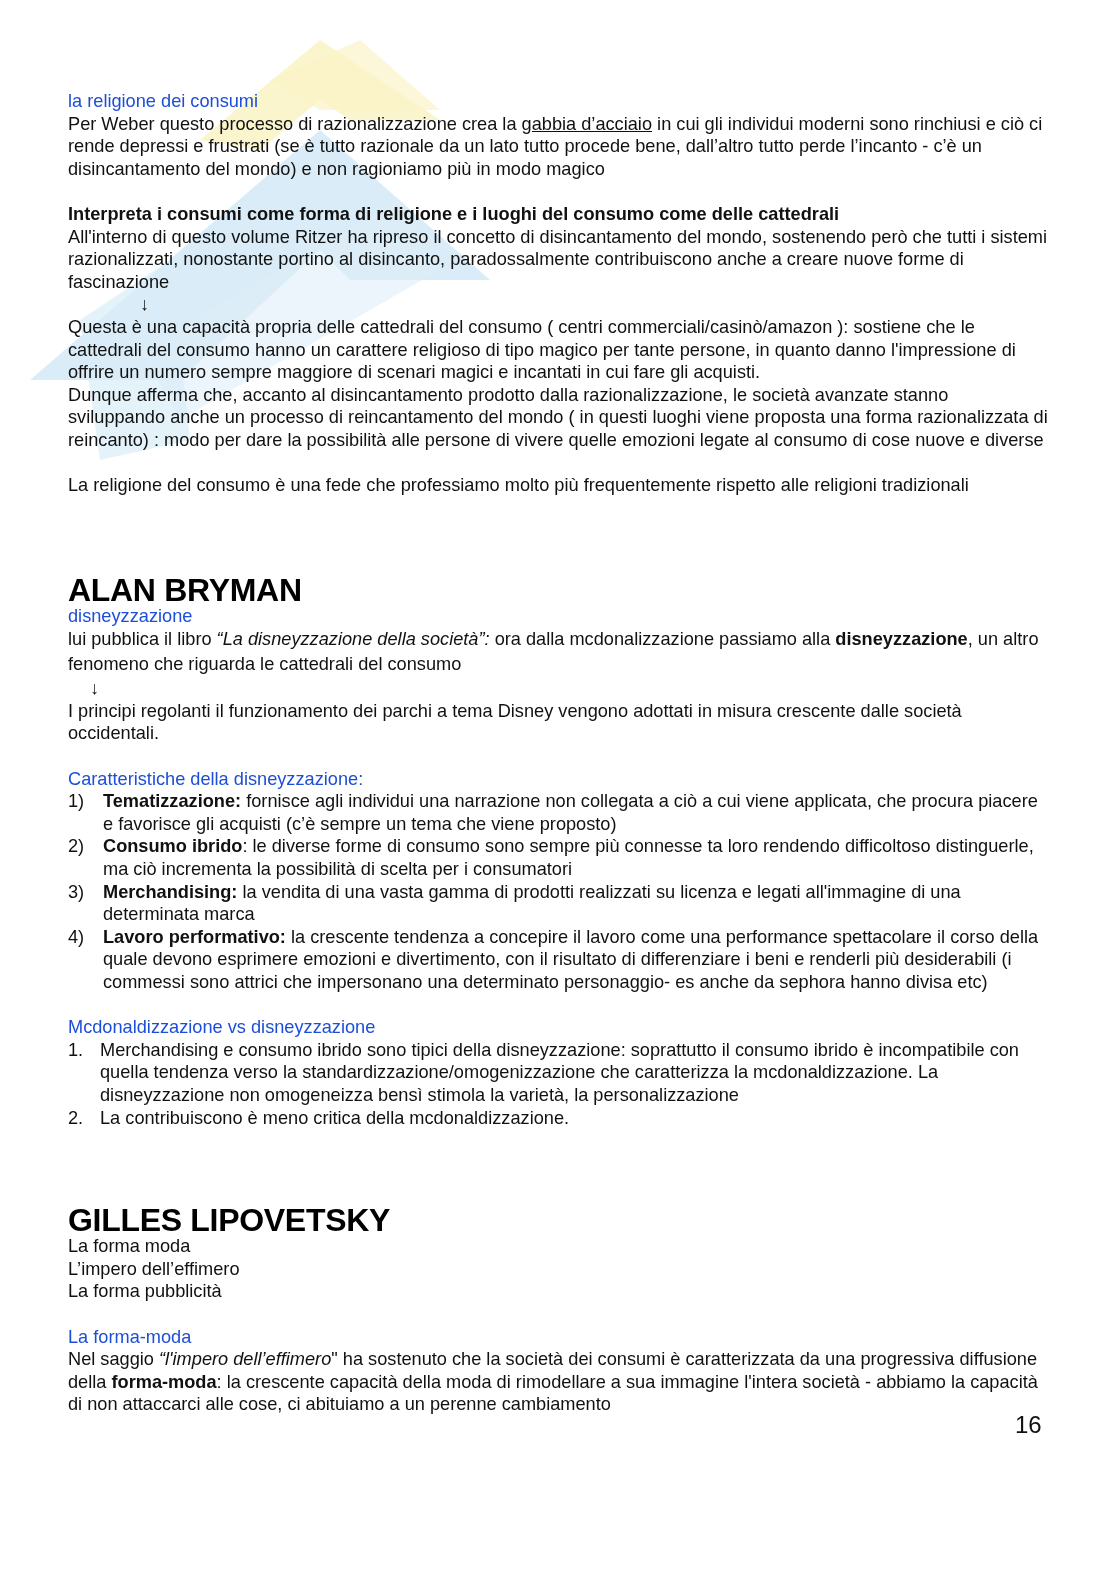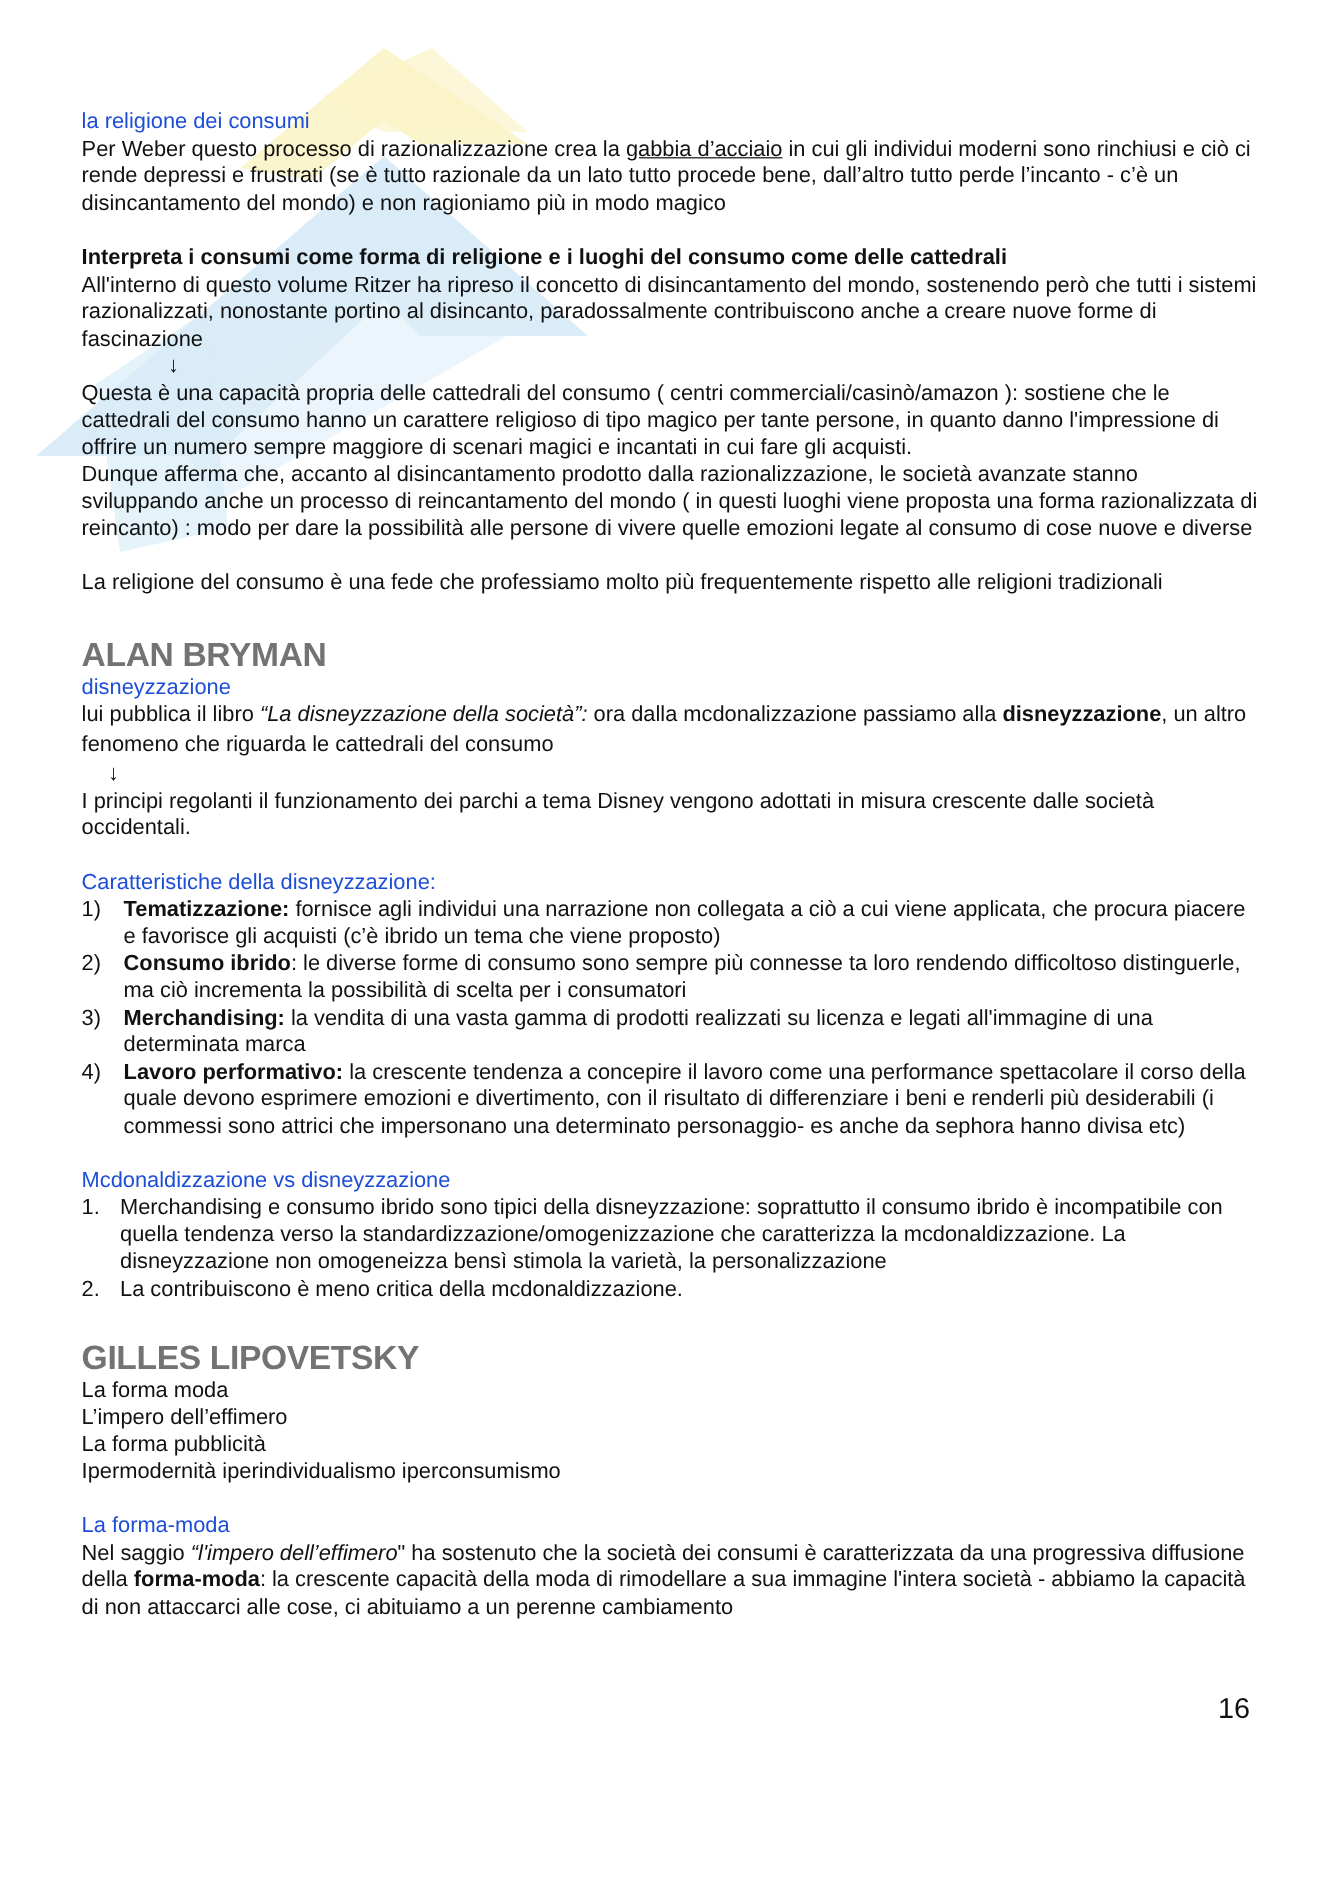--- a/index.html
+++ b/index.html
@@ -2,21 +2,21 @@
 <html><head>
   <meta charset="utf-8">
   <style>
     html, body { margin: 0; padding: 0; background: #ffffff; }
     body { width: 1116px; height: 1579px; position: relative; overflow: hidden;
            font-family: "Liberation Sans", sans-serif; color: #111; }
     .watermark { position: absolute; left: 20px; top: 20px; width: 480px; height: 440px; z-index: 0; pointer-events: none; }
     .page { position: absolute; left: 68px; top: 90px; width: 980px; z-index: 1;
             font-size: 18.2px; line-height: 22.6px; }
     .subhead { color: #1d4ed8; font-size: 18.2px; }
-    .h1 { color: #737373; font-weight: bold; font-size: 28px; line-height: 30px; letter-spacing: -0.3px; }
+    .h1 { color: #000000; font-weight: bold; font-size: 32px; line-height: 30px; letter-spacing: -0.3px; margin-top: 44px; }
     .bold { font-weight: bold; }
     .u { text-decoration: underline; }
     .i { font-style: italic; }
     p { margin: 0; }
     .gap { height: 22.6px; }
     .arrow { display: block; }
     ol.feat { list-style: none; margin: 0; padding: 0; }
     ol.feat li { position: relative; padding-left: 35px; }
     ol.feat li .num { position: absolute; left: 0; top: 0; }
     .pagenum { position: absolute; left: 1015px; top: 1411px; font-size: 24px; z-index: 1; }
@@ -46,36 +46,35 @@
 
   <div style="height:34px"></div>
   <p class="h1">ALAN BRYMAN</p>
   <p class="subhead">disneyzzazione</p>
   <p style="line-height:25px"><span>lui pubblica il libro </span><span class="i">“La disneyzzazione della società”:</span><span> ora dalla mcdonalizzazione passiamo alla </span><span class="bold">disneyzzazione</span><span>, un altro fenomeno che riguarda le cattedrali del consumo</span></p>
   <span class="arrow" style="padding-left:22px;">↓</span>
   <p>I principi regolanti il funzionamento dei parchi a tema Disney vengono adottati in misura crescente dalle società occidentali.</p>
   <div class="gap"></div>
   <p class="subhead">Caratteristiche della disneyzzazione:</p>
   <ol class="feat">
-    <li><span class="num">1)</span><span class="bold">Tematizzazione:</span><span> fornisce agli individui una narrazione non collegata a ciò a cui viene applicata, che procura piacere e favorisce gli acquisti (c’è ibrido un tema che viene proposto)</span></li>
+    <li><span class="num">1)</span><span class="bold">Tematizzazione:</span><span> fornisce agli individui una narrazione non collegata a ciò a cui viene applicata, che procura piacere e favorisce gli acquisti (c’è sempre un tema che viene proposto)</span></li>
     <li><span class="num">2)</span><span class="bold">Consumo ibrido</span><span>: le diverse forme di consumo sono sempre più connesse ta loro rendendo difficoltoso distinguerle, ma ciò incrementa la possibilità di scelta per i consumatori</span></li>
     <li><span class="num">3)</span><span class="bold">Merchandising:</span><span> la vendita di una vasta gamma di prodotti realizzati su licenza e legati all'immagine di una determinata marca</span></li>
     <li><span class="num">4)</span><span class="bold">Lavoro performativo:</span><span> la crescente tendenza a concepire il lavoro come una performance spettacolare il corso della quale devono esprimere emozioni e divertimento, con il risultato di differenziare i beni e renderli più desiderabili (i commessi sono attrici che impersonano una determinato personaggio- es anche da sephora hanno divisa etc)</span></li>
   </ol>
   <div class="gap"></div>
   <p class="subhead">Mcdonaldizzazione vs disneyzzazione</p>
   <ol class="feat">
     <li style="padding-left:32px"><span class="num">1.</span><span>Merchandising e consumo ibrido sono tipici della disneyzzazione: soprattutto il consumo ibrido è incompatibile con quella tendenza verso la standardizzazione/omogenizzazione che caratterizza la mcdonaldizzazione. La disneyzzazione non omogeneizza bensì stimola la varietà, la personalizzazione</span></li>
     <li style="padding-left:32px"><span class="num">2.</span><span>La contribuiscono è meno critica della mcdonaldizzazione.</span></li>
   </ol>
 
   <div style="height:32px"></div>
   <p class="h1">GILLES LIPOVETSKY</p>
   <p>La forma moda</p>
   <p>L’impero dell’effimero</p>
   <p>La forma pubblicità</p>
-  <p>Ipermodernità iperindividualismo iperconsumismo</p>
   <div class="gap"></div>
   <p class="subhead">La forma-moda</p>
   <p><span>Nel saggio </span><span class="i">“l'impero dell’effimero</span><span>" ha sostenuto che la società dei consumi è caratterizzata da una progressiva diffusione della </span><span class="bold">forma-moda</span><span>: la crescente capacità della moda di rimodellare a sua immagine l'intera società - abbiamo la capacità di non attaccarci alle cose, ci abituiamo a un perenne cambiamento</span></p>
 </div>
 
 <div class="pagenum">16</div>
 
 </body></html>

